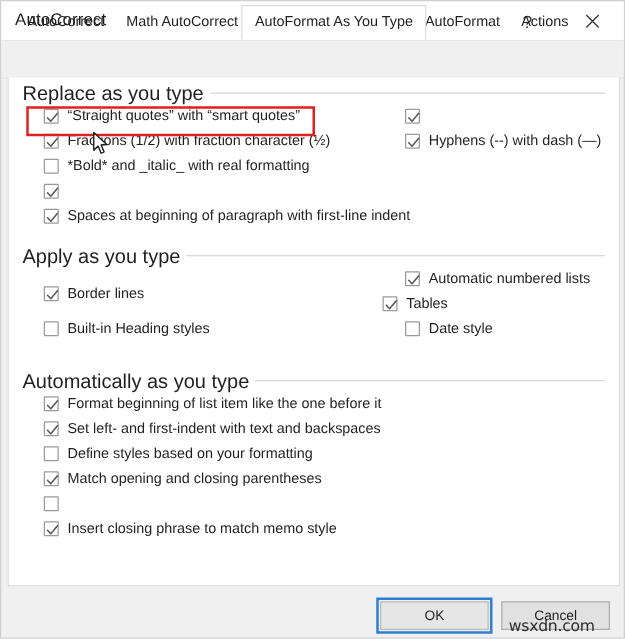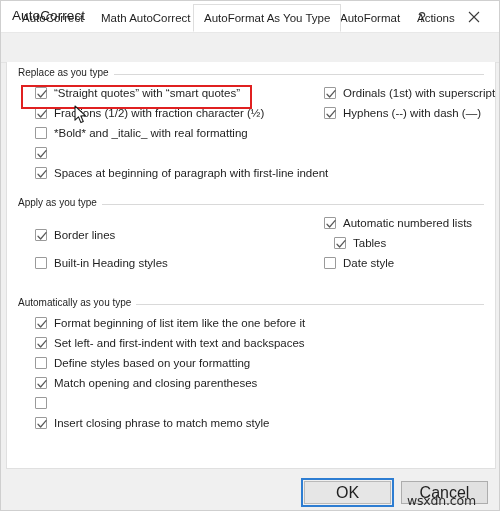--- a/index.html
+++ b/index.html
@@ -92,21 +92,21 @@
     left: 5px; top: 61px;
     width: 490px; height: 407px;
     background: #ffffff;
     border: 1px solid #e0e0e0;
     border-top: none;
   }
 
   
   .group-label {
     position: absolute;
-    font-size: 10px;
+    font-size: 16px;
     color: #1f1f1f;
     white-space: nowrap;
     background: #ffffff;
     padding-right: 5px;
     z-index: 2;
   }
   .group-rule {
     position: absolute;
     height: 1px;
     background: #d9d9d9;
@@ -154,21 +154,21 @@
   .cursor {
     position: absolute;
     z-index: 8;
     pointer-events: none;
   }
 
   
   .btn {
     position: absolute;
     display: flex; align-items: center; justify-content: center;
-    font-size: 16px;
+    font-size: 11px;
     color: #1f1f1f;
     background: #e1e1e1;
     border: 1px solid #adadad;
     cursor: default;
     user-select: none;
   }
   .btn.default-focus {
     border: 1px solid #b9b9b9;
     outline: 2px solid #2d7dd2;
     outline-offset: 1px;
@@ -255,21 +255,20 @@
       </span>
       <span class="chk-label">Spaces at beginning of paragraph with first-line indent</span>
     </div>
 
     <div class="chk-row" style="left:317px; top:22px;">
       <span class="chk-box">
         <svg viewBox="0 0 12 12" aria-hidden="true">
             <path d="M2 6.2 L4.6 9 L10 2.6" stroke="#5a5a5a" stroke-width="1.25" fill="none" stroke-linecap="round" stroke-linejoin="round"></path>
           </svg>
       </span>
-      <span class="chk-label">Ordinals (1st) with superscript</span>
     </div>
 
     <div class="chk-row" style="left:317px; top:42px;">
       <span class="chk-box">
         <svg viewBox="0 0 12 12" aria-hidden="true">
             <path d="M2 6.2 L4.6 9 L10 2.6" stroke="#5a5a5a" stroke-width="1.25" fill="none" stroke-linecap="round" stroke-linejoin="round"></path>
           </svg>
       </span>
       <span class="chk-label">Hyphens (--) with dash (—)</span>
     </div>
@@ -294,21 +293,21 @@
 
     <div class="chk-row" style="left:317px; top:152px;">
       <span class="chk-box">
         <svg viewBox="0 0 12 12" aria-hidden="true">
             <path d="M2 6.2 L4.6 9 L10 2.6" stroke="#5a5a5a" stroke-width="1.25" fill="none" stroke-linecap="round" stroke-linejoin="round"></path>
           </svg>
       </span>
       <span class="chk-label">Automatic numbered lists</span>
     </div>
 
-    <div class="chk-row" style="left:327px; top:172px;">
+    <div class="chk-row" style="left:299px; top:172px;">
       <span class="chk-box">
         <svg viewBox="0 0 12 12" aria-hidden="true">
             <path d="M2 6.2 L4.6 9 L10 2.6" stroke="#5a5a5a" stroke-width="1.25" fill="none" stroke-linecap="round" stroke-linejoin="round"></path>
           </svg>
       </span>
       <span class="chk-label">Tables</span>
     </div>
 
     <div class="chk-row" style="left:317px; top:192px;">
       <span class="chk-box"></span>

